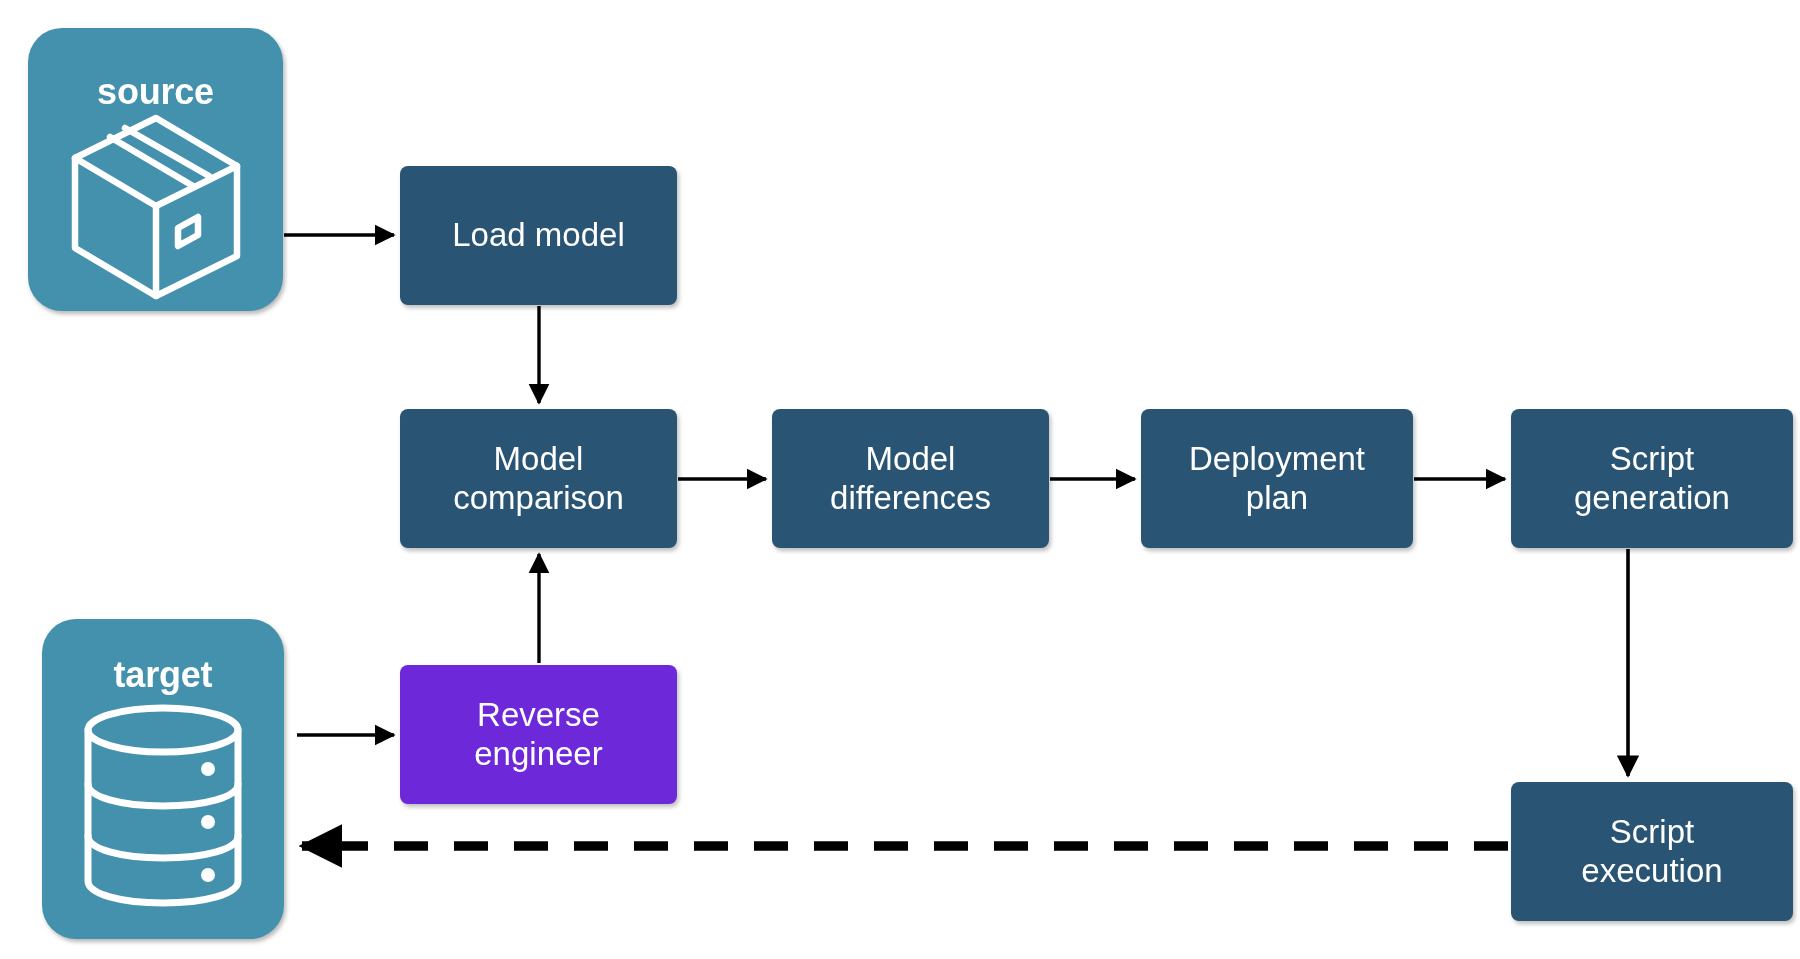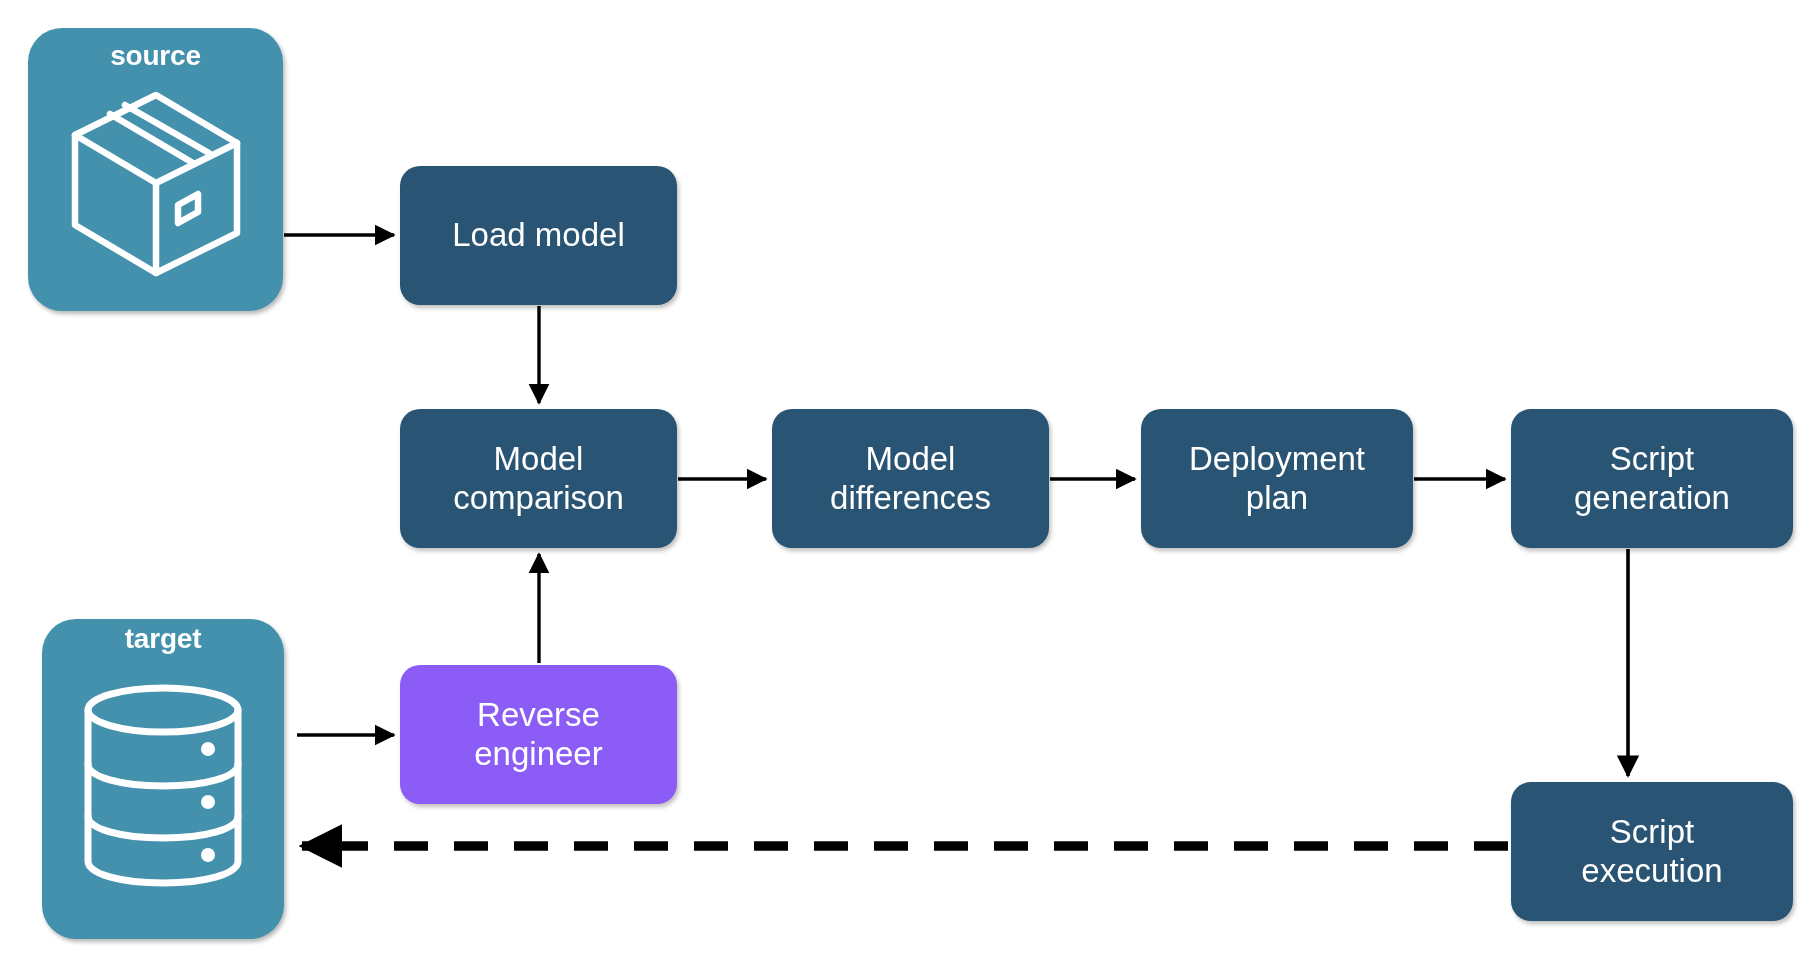--- a/index.html
+++ b/index.html
@@ -31,36 +31,37 @@
     position: absolute;
     border-radius: 34px;
     box-sizing: border-box;
     display: flex;
     flex-direction: column;
     align-items: center;
     box-shadow: 2px 3px 4px rgba(0,0,0,0.28);
   }
   .endpoint .endpoint-label {
     font-weight: bold;
-    font-size: 28px;
+    font-size: 36px;
     color: #ffffff;
     letter-spacing: -0.2px;
     line-height: 1;
+    margin-top: 32px;
   }
   .endpoint .endpoint-icon {
     flex: 1 1 auto;
     display: flex;
     align-items: center;
     justify-content: center;
     width: 100%;
   }
   
   .process {
     position: absolute;
-    border-radius: 20px;
+    border-radius: 8px;
     box-sizing: border-box;
     display: flex;
     align-items: center;
     justify-content: center;
     text-align: center;
     color: #ffffff;
     font-size: 33px;
     line-height: 1.18;
     padding: 4px 10px;
     box-shadow: 2px 3px 4px rgba(0,0,0,0.25);
@@ -160,21 +161,21 @@
   <div class="process" style="left:1141px; top:409px; width:272px; height:139px; background:#2a5473;align-items:center;">
     <span class="plabel">Deployment
 plan</span>
   </div>
 
   <div class="process" style="left:1511px; top:409px; width:282px; height:139px; background:#2a5473;">
     <span class="plabel">Script
 generation</span>
   </div>
 
-  <div class="process" style="left:400px; top:665px; width:277px; height:139px; background:#8b5cf6;">
+  <div class="process" style="left:400px; top:665px; width:277px; height:139px; background:#6d28d9;">
     <span class="plabel">Reverse
 engineer</span>
   </div>
 
   <div class="process" style="left:1511px; top:782px; width:282px; height:139px; background:#2a5473;">
     <span class="plabel">Script
 execution</span>
   </div>
 
 </div>

